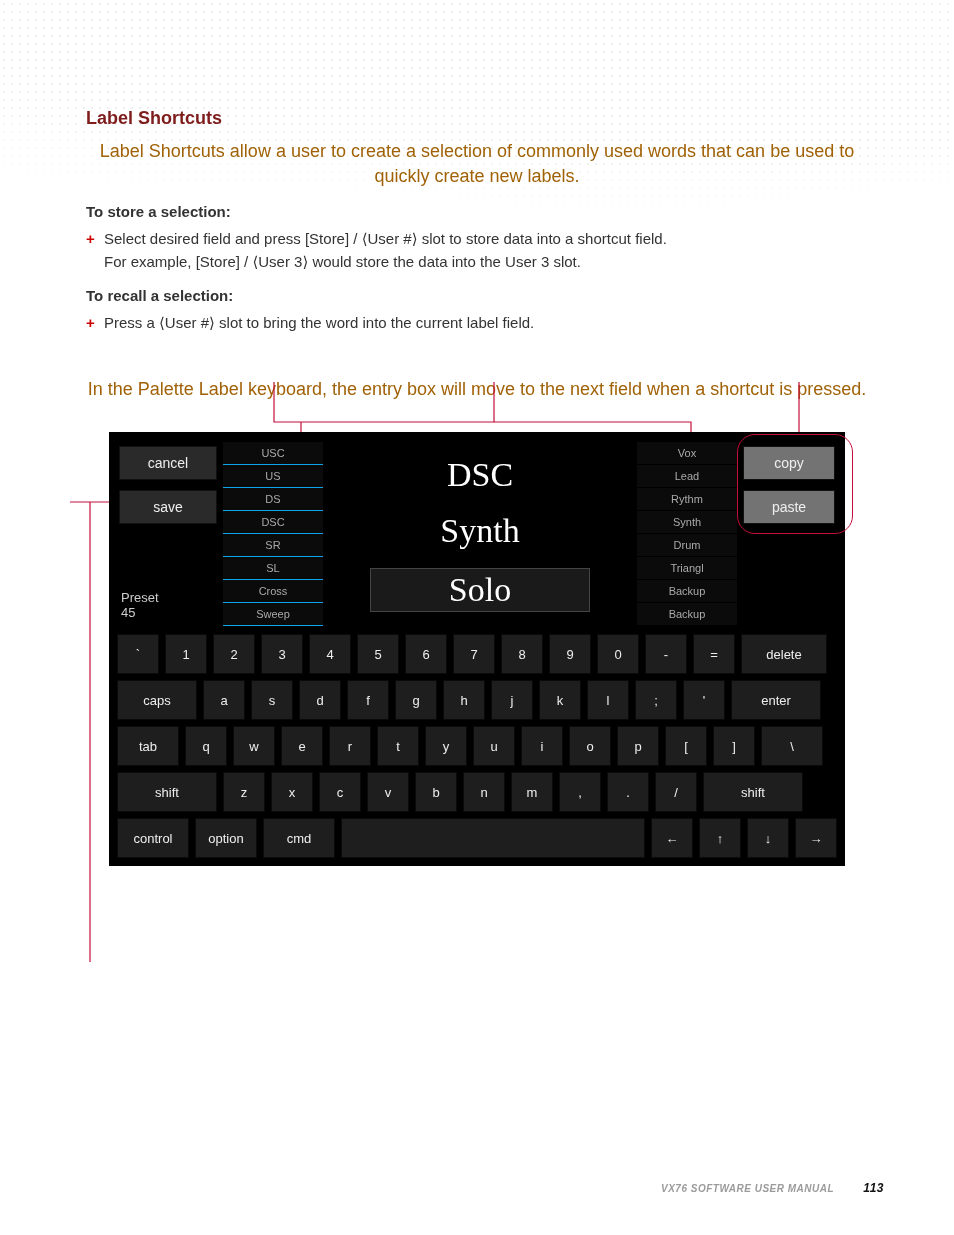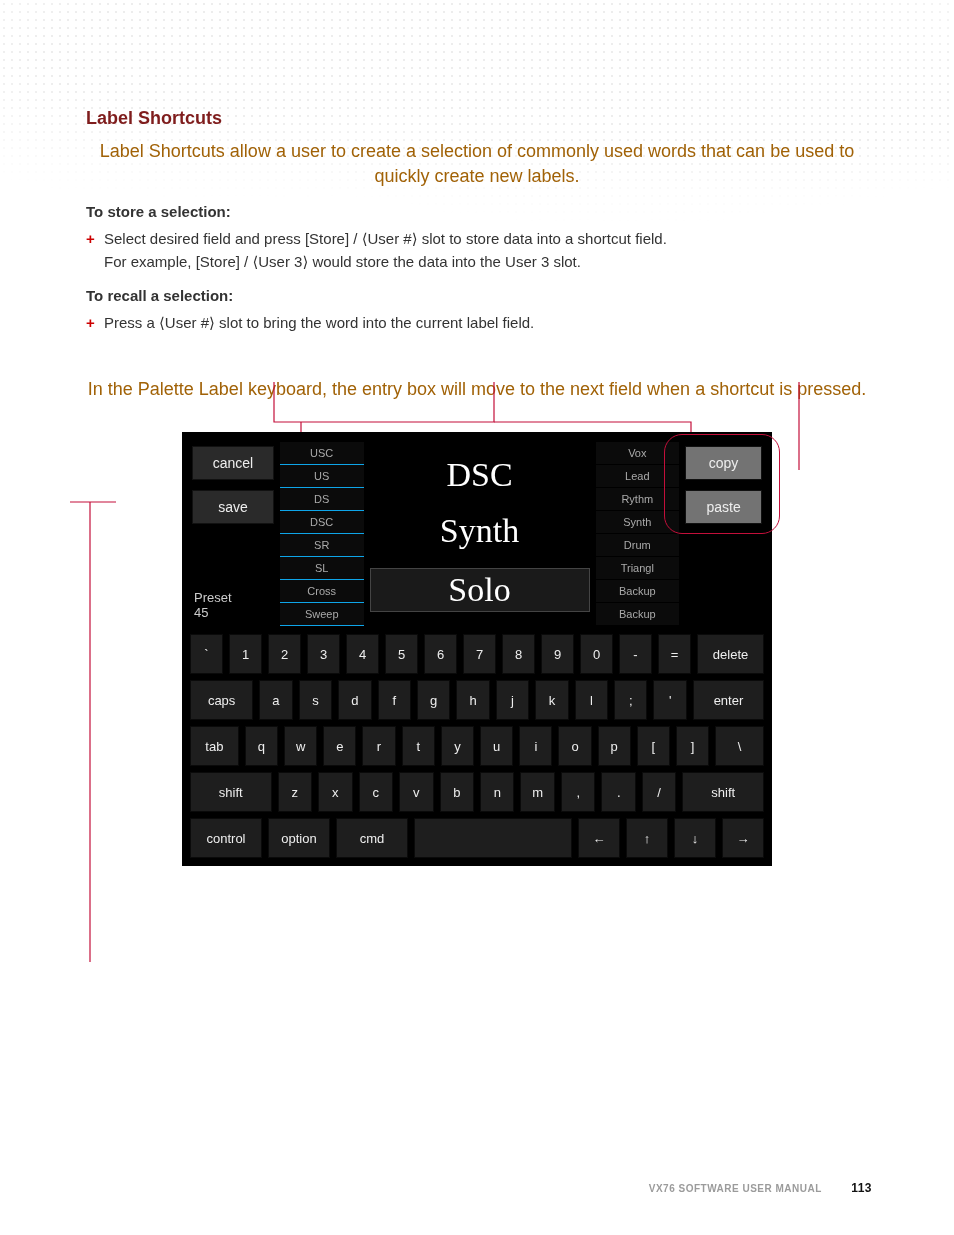--- a/index.html
+++ b/index.html
@@ -42,21 +42,21 @@
   .sub { font-weight: bold; font-size: 15px; margin-top: 14px; margin-bottom: 8px; }
   .bullet { padding-left: 18px; position: relative; font-size: 15px; line-height: 1.5; margin-bottom: 6px;}
   .bullet .plus { position: absolute; left: 0; color: #c00; font-weight: bold; }
   .gap { height: 36px; }
 
   
   svg.anno { position: absolute; pointer-events: none; }
 
   .panel-wrap { position: relative; margin-top: 30px; }
   .panel {
-    width: 590px; margin: 0 auto; background:#000; color:#ccc;
+    width: 736px; margin: 0 auto; background:#000; color:#ccc;
     padding: 8px; position: relative;
   }
   .top-area { display: flex; gap: 6px; align-items: stretch; }
   .col-left { width: 100px; display:flex; flex-direction:column; gap:10px; padding:6px 0 6px 2px;}
   .col-left .btn { background:#2a2a2a; color:#eee; text-align:center; font-size:14px; padding:8px 0; border:1px solid #111;}
   .preset { margin-top:auto; font-size:13px; color:#ccc; padding: 4px 2px 2px 2px;}
   .col-short { width: 100px; background:#0b0b0b; display:flex; flex-direction:column; margin:2px 0;}
   .col-short .slot { flex:1; text-align:center; font-size:11px; color:#aaa; padding:5px 0; border-bottom:1px solid #0ea5e9;}
   .col-center { flex:1; display:flex; flex-direction:column; justify-content:center; gap:18px; padding:10px 0;}
   .entry { margin: 0 auto; width: 220px; text-align:center; color:#fff; font-family: Georgia, 'Times New Roman', serif; font-size:34px;}
@@ -65,21 +65,21 @@
   .col-right2 .slot { flex:1; text-align:center; font-size:11px; color:#aaa; padding:5px 0; border-bottom:1px solid #000;}
   .col-cp { width: 94px; display:flex; flex-direction:column; gap:10px; padding:6px 2px 6px 0;}
   .col-cp .btn { background:#737373; color:#eee; text-align:center; font-size:14px; padding:8px 0; border:1px solid #111;}
   .cp-outline { position:absolute; border:1.5px solid #c30f3a; border-radius:18px; pointer-events:none;}
 
   .kbd { margin-top:6px; display:flex; flex-direction:column; gap:6px;}
   .krow { display:flex; gap:6px; }
   .key { background:#1e1e1e; color:#eee; text-align:center; font-size:13px; display:flex; align-items:center; justify-content:center; height:40px; border:1px solid #0a0a0a;}
   .w1 { width:42px; } .w2 { width:62px; } .w25{ width:80px;} .w3{ width:100px;} .wspace{ flex:1; } .w35 { width:72px; } .wbig { width:90px; } .wdel{width:86px;}
 
-  .footer { position:absolute; bottom:40px; right:82px; font-size:10px; letter-spacing:0.5px;}
+  .footer { position:absolute; bottom:40px; right:70px; font-size:10px; letter-spacing:0.5px;font-style:italic;}
   .footer .manual { color:#9b9b9b; font-weight:bold; text-transform: uppercase; font-family: "Arial Narrow", Arial, sans-serif;}
   .footer .page { color:#111; font-weight:bold; margin-left:26px; font-size:12px;}
 </style>
 </head>
 <body>
 
 <div class="bg-dots"></div>
 
 <div class="content">
   <h2>Label Shortcuts</h2>

